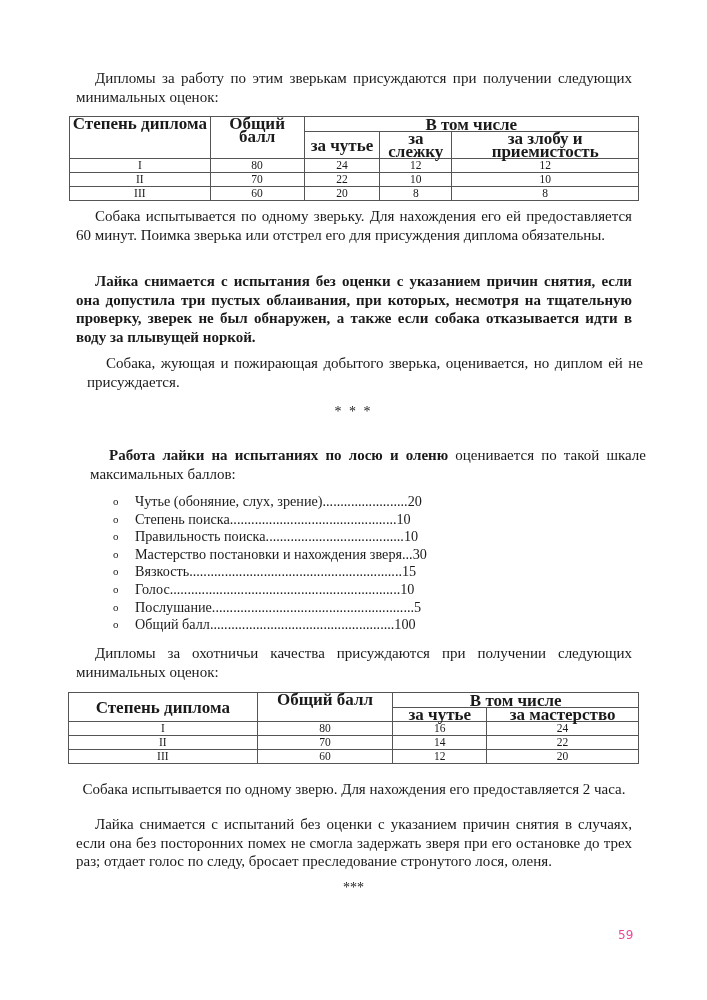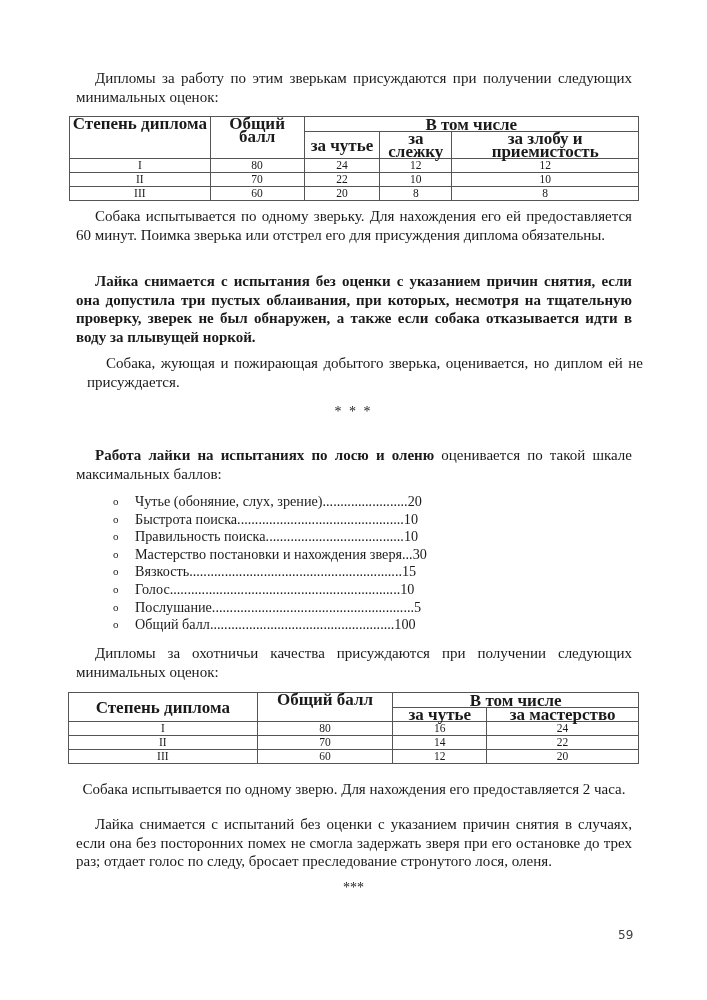--- a/index.html
+++ b/index.html
@@ -8,21 +8,21 @@
   .p { position: absolute; left: 76px; width: 556px; font-size: 15px; line-height: 18.5px;
        text-align: justify; text-indent: 19px; margin: 0; }
   .p.center { text-align: center; text-indent: 0; }
   .stars { position: absolute; left: 0; width: 707px; text-align: center; font-size: 14px; letter-spacing: 2px; }
   table { position: absolute; border-collapse: collapse; font-size: 11.5px; }
   td, th { border: 1px solid #555; padding: 0; text-align: center; line-height: 13px; }
   th { font-weight: bold; font-size: 17px; }
   .list { position: absolute; left: 113px; margin: 0; padding: 0; list-style: none; font-size: 14.2px; line-height: 17.6px; }
   .list li { position: relative; padding-left: 22px; white-space: nowrap; }
   .list li .bullet { position: absolute; left: 0; top: 0; font-size: 11px; }
-  .pagenum { position: absolute; left: 618px; top: 928px; font-family: "DejaVu Sans", sans-serif; font-size: 12px; color: #404040; }
+  .pagenum { position: absolute; left: 618px; top: 928px; font-family: "DejaVu Sans", sans-serif; font-size: 12px; color: #ec4899; }
   b { font-weight: bold; }
 </style>
 </head>
 <body>
 
 <p class="p" style="top:69px;">Дипломы за работу по этим зверькам присуждаются при получении следующих минимальных оценок:</p>
 
 <table style="left:69px; top:116px; width:570px;">
   <colgroup>
     <col style="width:141px">
@@ -67,25 +67,25 @@
   </table>
 
 <p class="p" style="top:207px;">Собака испытывается по одному зверьку. Для нахождения его ей предоставляется 60 минут. Поимка зверька или отстрел его для присуждения диплома обязательны.</p>
 
 <p class="p" style="top:272px;font-weight:bold;">Лайка снимается с испытания без оценки с указанием причин снятия, если она допустила три пустых облаивания, при которых, несмотря на тщательную проверку, зверек не был обнаружен, а также если собака отказывается идти в воду за плывущей норкой.</p>
 
 <p class="p" style="top:354px;margin-left:11px;">Собака, жующая и пожирающая добытого зверька, оценивается, но диплом ей не присуждается.</p>
 
 <div class="stars" style="top:404px;">* * *</div>
 
-<p class="p" style="top:446px;"><b>Работа лайки на испытаниях по лосю и оленю</b><span> оценивается по такой шкале максимальных баллов:</span></p>
+<p class="p" style="top:446px;margin-left:14px;"><b>Работа лайки на испытаниях по лосю и оленю</b><span> оценивается по такой шкале максимальных баллов:</span></p>
 
 <ul class="list" style="top:493px;">
   <li><span class="bullet">o</span><span>Чутье (обоняние, слух, зрение)........................20</span></li>
-  <li><span class="bullet">o</span><span>Быстрота поиска...............................................10</span></li>
+  <li><span class="bullet">o</span><span>Степень поиска...............................................10</span></li>
   <li><span class="bullet">o</span><span>Правильность поиска.......................................10</span></li>
   <li><span class="bullet">o</span><span>Мастерство постановки и нахождения зверя...30</span></li>
   <li><span class="bullet">o</span><span>Вязкость............................................................15</span></li>
   <li><span class="bullet">o</span><span>Голос.................................................................10</span></li>
   <li><span class="bullet">o</span><span>Послушание.........................................................5</span></li>
   <li><span class="bullet">o</span><span>Общий балл....................................................100</span></li>
 </ul>
 
 <p class="p" style="top:644px;">Дипломы за охотничьи качества присуждаются при получении следующих минимальных оценок:</p>
 

